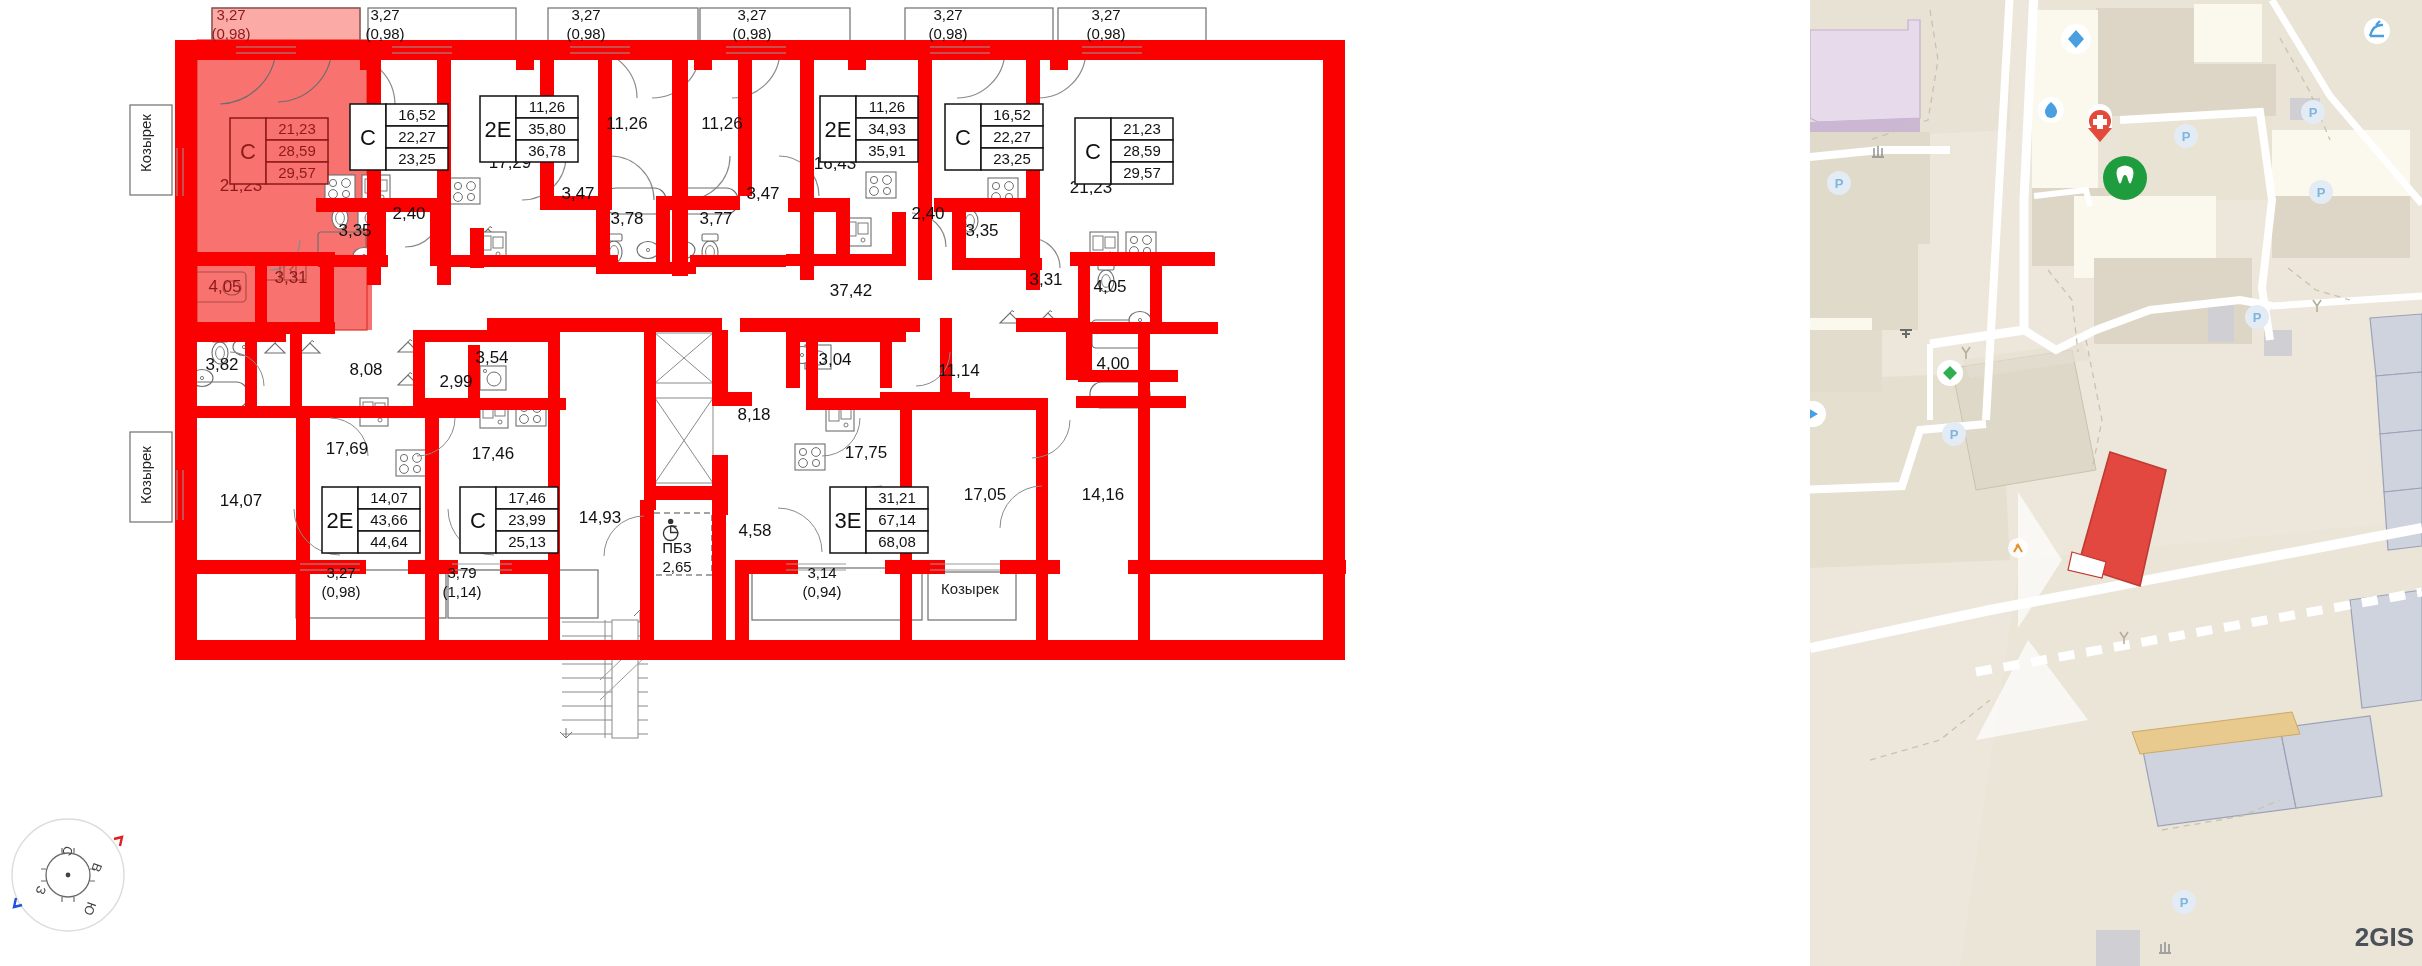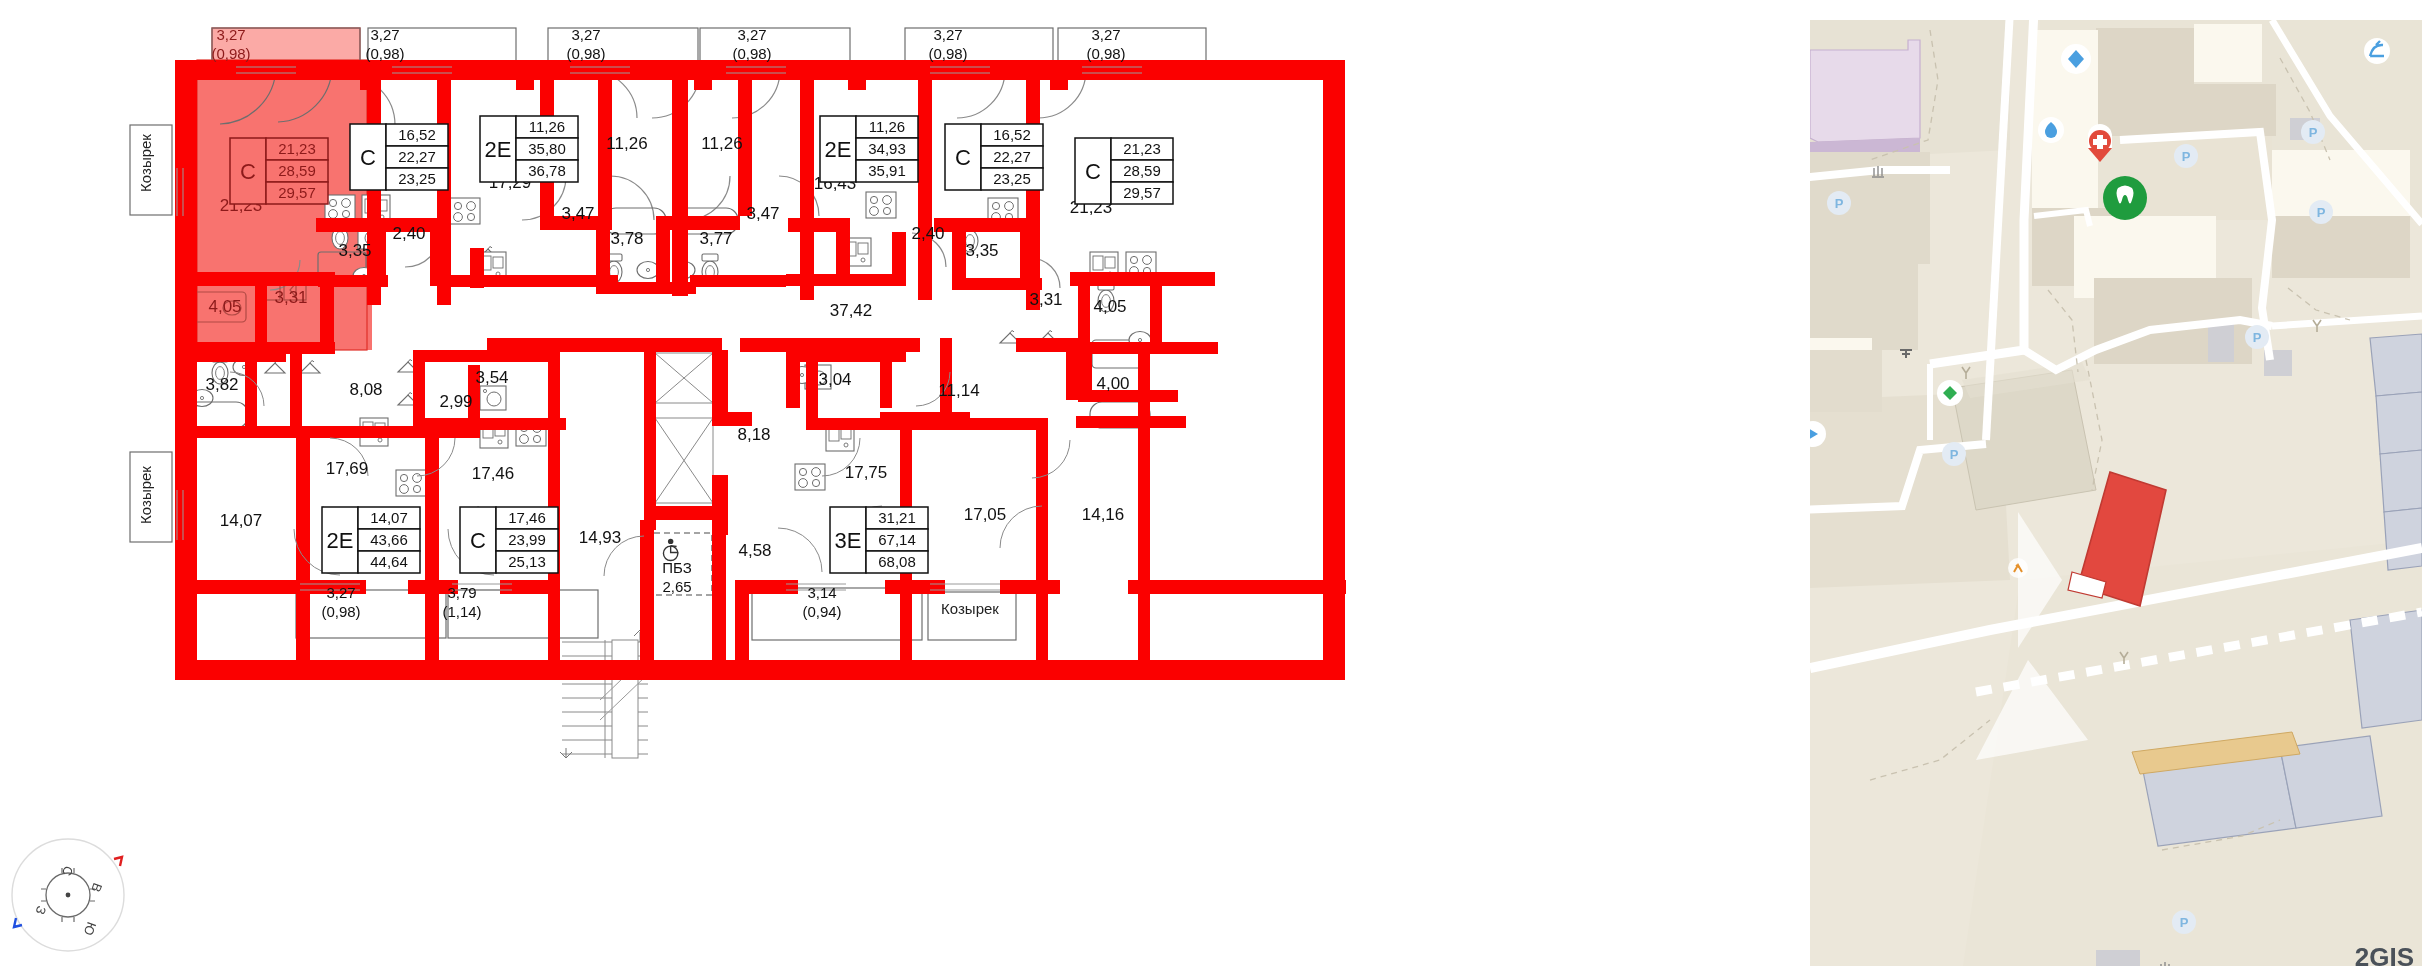--- a/index.html
+++ b/index.html
@@ -3,21 +3,21 @@
 <meta charset="utf-8">
 <style>
   * { box-sizing: border-box; }
   html, body {
     margin: 0; padding: 0;
     width: 2422px; height: 966px;
     overflow: hidden;
     font-family: "Liberation Sans", sans-serif;
     background: #ffffff;
   }
-  #app { position: relative; width: 2422px; height: 689px; margin-top: 20px; }
+  #app { position: relative; width: 2422px; height: 689px; }
 
   
   #planPanel {
     position: absolute; left: 0; top: 0;
     width: 1810px; height: 966px;
     background: #ffffff;
     overflow: hidden;
   }
   #planSvg { position: absolute; left: 0; top: 0; }
 

